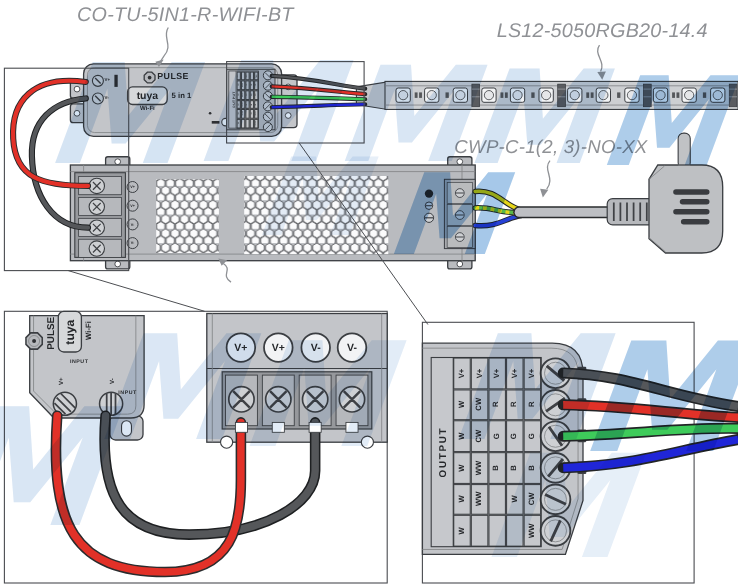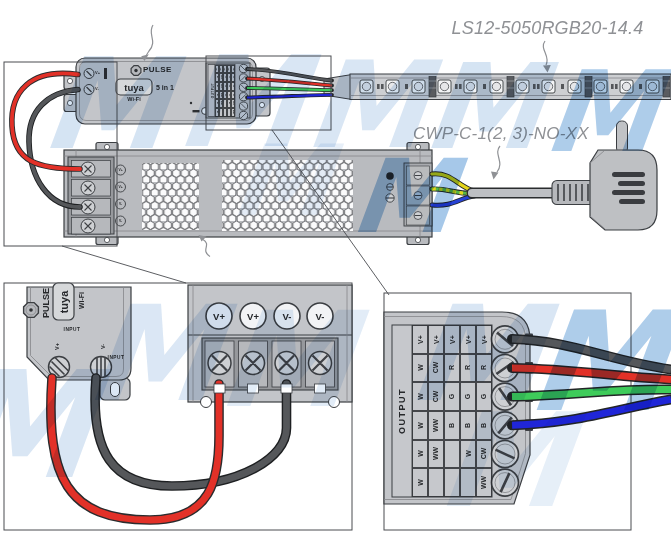--- a/index.html
+++ b/index.html
@@ -346,20 +346,21 @@
       <path d="M512,396.6 C578,395 615,388.5 671,389.5" fill="none" stroke="#232527" stroke-width="10" stroke-linecap="round"></path>
       <path d="M512,396.6 C578,395 615,388.5 671,389.5" fill="none" stroke-width="7" stroke="#3ecb5a"></path>
       <path d="M512,368 C575,369 612,376.5 671,379.5" fill="none" stroke="#232527" stroke-width="10" stroke-linecap="round"></path>
       <path d="M512,368 C575,369 612,376.5 671,379.5" fill="none" stroke-width="7" stroke="#e23128"></path>
       <path d="M512,339 C575,341 605,360 671,369.5" fill="none" stroke="#232527" stroke-width="10" stroke-linecap="round"></path>
       <path d="M512,339 C575,341 605,360 671,369.5" fill="none" stroke-width="7" stroke="#55575a"></path>
     </g>
   </g>
 </svg>
 
+<div class="ov callout" style="left:70px;top:3px;width:185px;">CO-TU-5IN1-R-WIFI-BT</div>
 <div class="ov callout" style="left:450px;top:18px;width:195px;">LS12-5050RGB20-14.4</div>
 <div class="ov callout" style="left:413px;top:124px;width:166px;font-size:17px;">CWP-C-1(2, 3)-NO-XX</div>
 
 <div class="ov b" style="left:143px;top:65px;font-size:8px;letter-spacing:.4px;">PULSE</div>
 <div class="ov b ctr" style="left:116px;top:79px;width:36px;height:16px;font-size:9.5px;">tuya</div>
 <div class="ov b ctr" style="left:116px;top:95px;width:36px;height:8px;font-size:5.5px;">Wi-Fi</div>
 <div class="ov b" style="left:156px;top:83.5px;font-size:7px;">5 in 1</div>
 <div class="ov b" style="left:95px;top:70px;font-size:4px;">V+</div>
 <div class="ov b" style="left:95px;top:86px;font-size:4px;">V-</div>
 <div class="vtext b" style="left:186.5px;top:88px;width:50px;height:5px;font-size:3px;letter-spacing:.5px;">OUTPUT</div>

